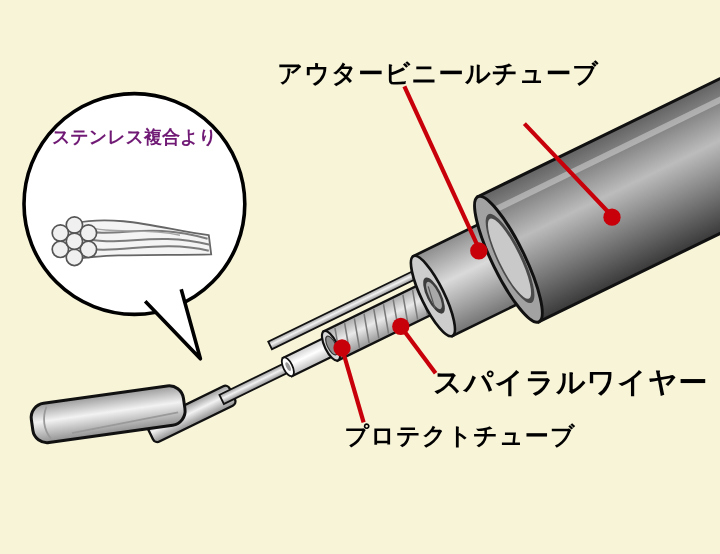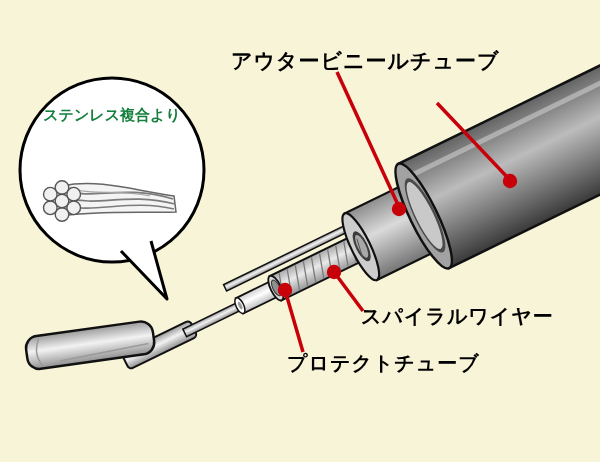--- a/index.html
+++ b/index.html
@@ -4,25 +4,25 @@
 <style>
   html,body{margin:0;padding:0;}
   body{width:600px;height:462px;overflow:hidden;
        font-family:"Liberation Sans","DejaVu Sans",sans-serif;}
   #stage{position:relative;width:600px;height:462px;background:#f8f4d8;text-decoration:underline;}
   #stage svg{position:absolute;left:0;top:0;}
   .label{position:absolute;font-weight:bold;color:#000;white-space:nowrap;
          letter-spacing:1px;}
   #label-outer-vinyl{left:231px;top:47px;font-size:21px;}
   #label-protect{left:297px;top:79px;font-size:21px;}
-  #label-spiral{left:361px;top:303px;font-size:20px;}
+  #label-spiral{left:361px;top:303px;font-size:24px;}
   #label-fluoro{left:287px;top:350px;font-size:20px;}
   #callout-text{position:absolute;left:26px;top:104px;width:172px;
                 text-align:center;font-weight:bold;font-size:15px;
-                line-height:1.5;color:#15803d;letter-spacing:0;}
+                line-height:1.5;color:#701a75;letter-spacing:0;}
   #callout-text span{display:block;}
 </style>
 </head>
 <body>
 
 <div id="stage">
 
 <svg width="600" height="462" viewBox="0 0 600 462">
   <defs>
     <linearGradient id="gMetal" x1="0" y1="0" x2="0" y2="1">

